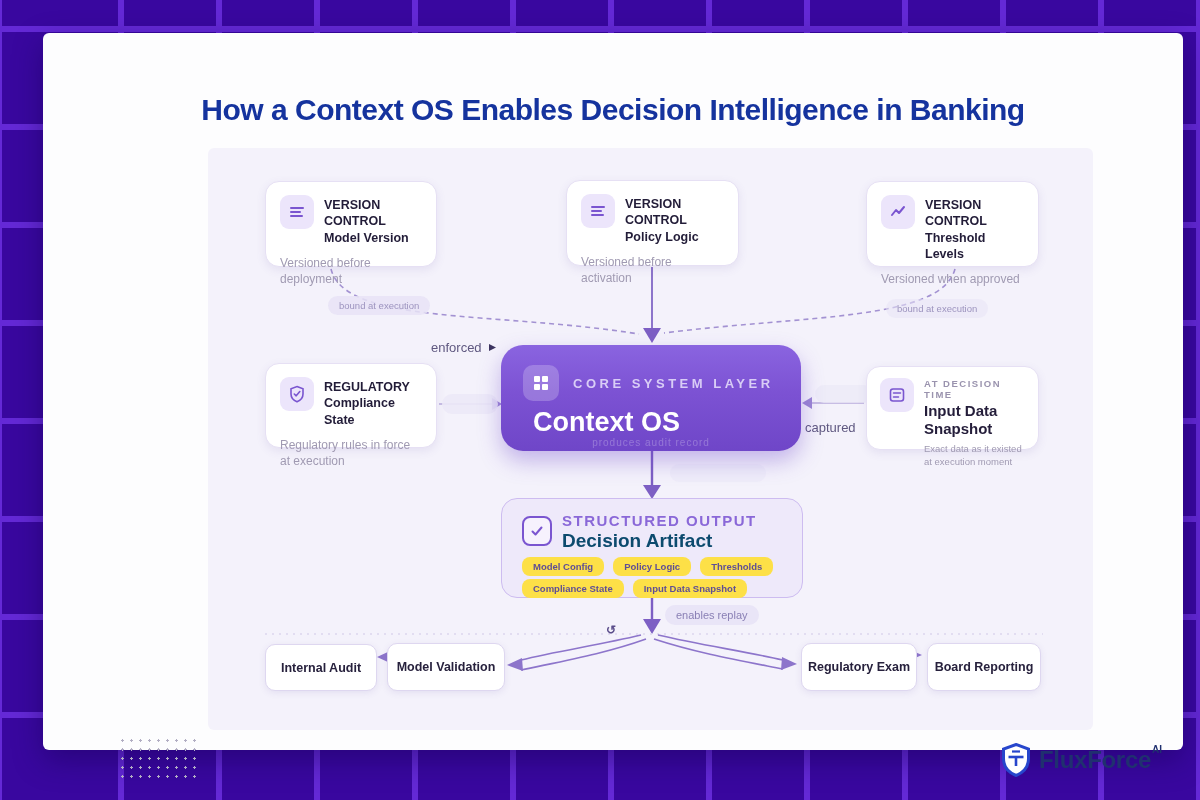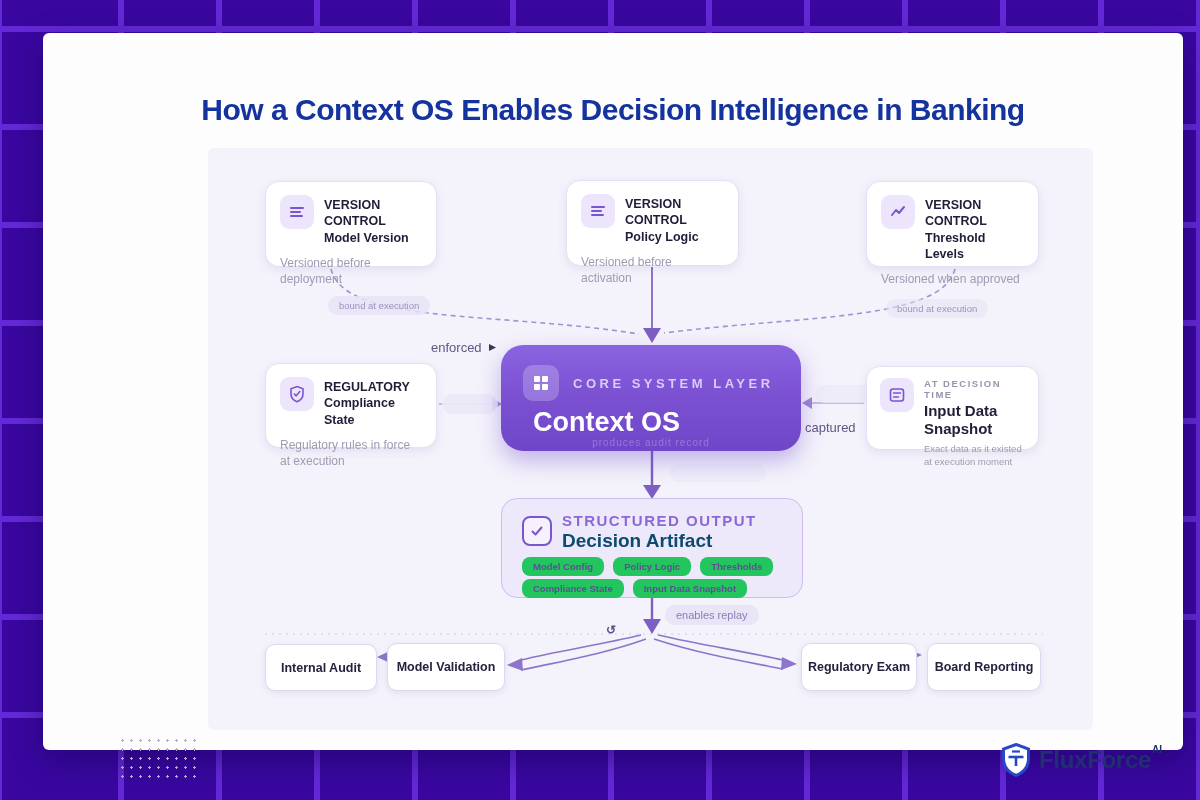--- a/index.html
+++ b/index.html
@@ -86,21 +86,21 @@
     position:absolute; left:60px; top:13px; font-size:15px; font-weight:bold;
     letter-spacing:1.5px; color:#8a68d8;
   }
   .artifact-name {
     position:absolute; left:60px; top:31px; font-size:19px; font-weight:bold; color:#0c4a6e;
   }
   .chip-row { position:absolute; left:20px; display:flex; gap:9px; }
   .chip-row.r1 { top:58px; }
   .chip-row.r2 { top:80px; }
   .chip {
-    background:#22c55e; color:#5f4e95; font-size:9.5px; font-weight:600;
+    background:#fde047; color:#5f4e95; font-size:9.5px; font-weight:600;
     border-radius:8px; padding:4px 11px; white-space:nowrap;
   }
 
   
   .pill {
     position:absolute; background:rgba(232,227,246,0.85); border-radius:10px;
     font-size:9.5px; color:#9d94bf; padding:4px 11px; white-space:nowrap;
   }
   .pill.blank { padding:0; }
 

